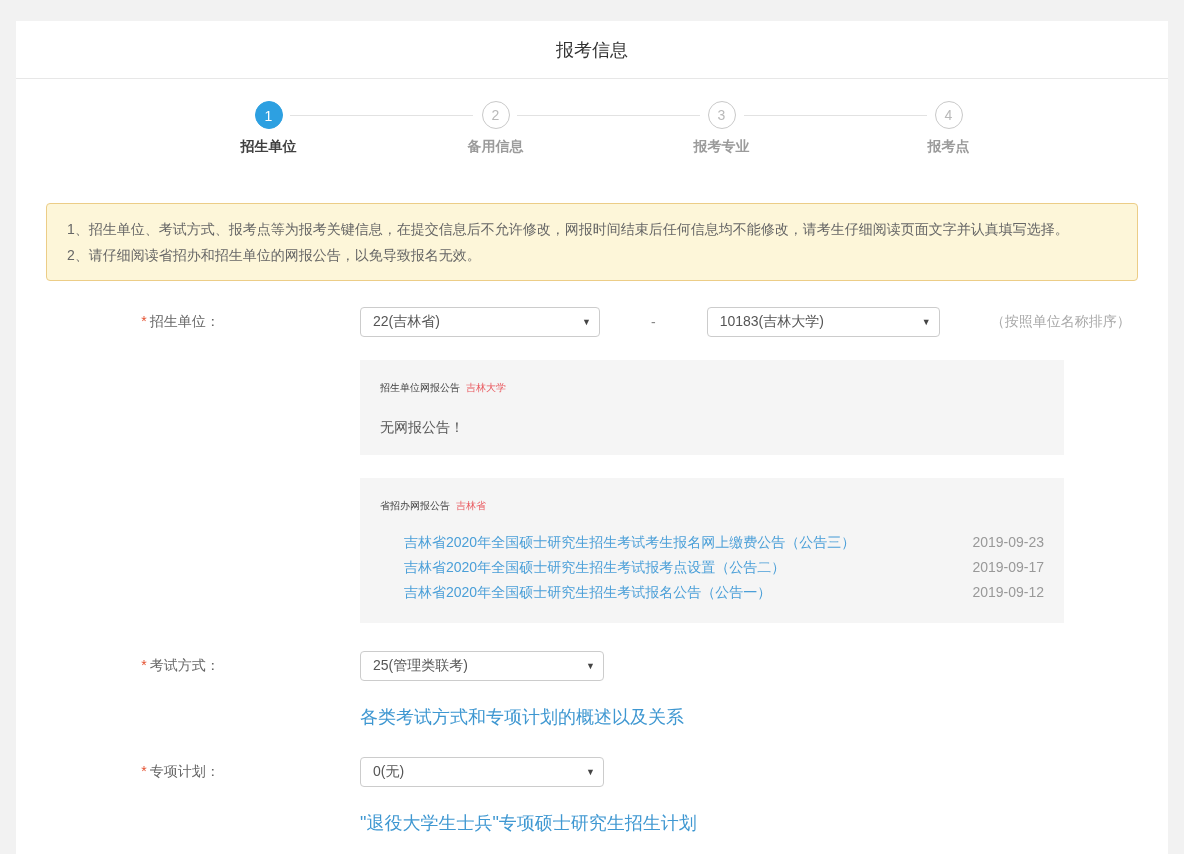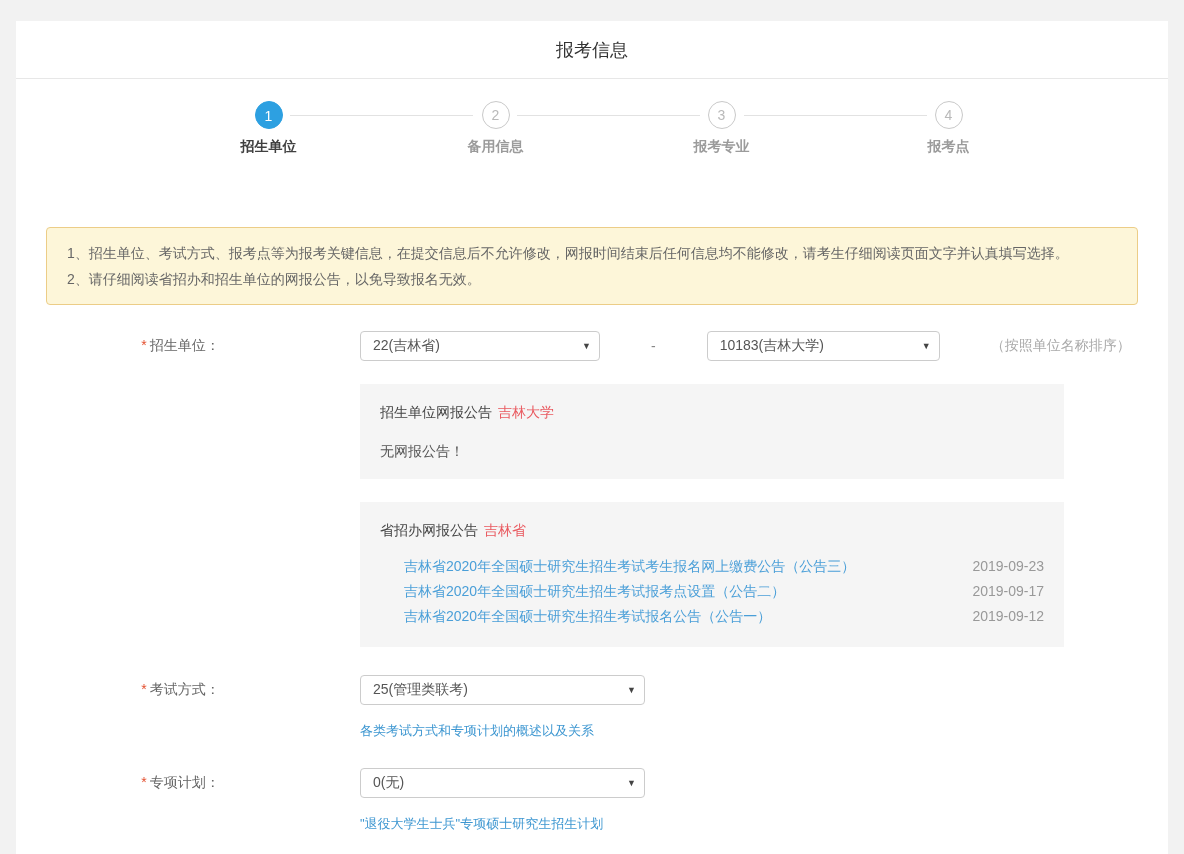--- a/index.html
+++ b/index.html
@@ -30,21 +30,21 @@
     background:#fff; border:1px solid #c9c9c9; color:#b9b9b9;
     line-height:26px;
   }
   .step.active .step-circle { background:#2da0e1; border-color:#2da0e1; color:#fff; line-height:28px; }
   .step-label { margin-top:9px; font-weight:bold; font-size:14px; color:#9b9b9b; }
   .step.active .step-label { color:#404040; }
   .step-line { position:absolute; top:14px; height:1px; width:183px; background:#e2e2e2; }
   .line-1 { left:274px; } .line-2 { left:501px; } .line-3 { left:728px; }
   
   .notice {
-    margin:40px 30px 0 30px;
+    margin:16px 30px 0 30px;
     background:#fdf6d9; border:1px solid #eccd87; border-radius:4px;
     padding:12px 20px; color:#666; line-height:26px; font-size:14px;
   }
   
   .form { margin-top:26px; }
   .form-row { display:flex; align-items:center; }
   .row-unit { margin-top:0; }
   .row-gap { margin-top:28px; }
   .form-label {
     width:329px; text-align:center; color:#666; font-size:14px;
@@ -55,38 +55,38 @@
   .sel {
     height:30px; background:#fff;
     border:1px solid #ccc; border-radius:4px;
     display:inline-flex; align-items:center;
     padding:0 26px 0 12px; font-size:14px; color:#555;
     position:relative; cursor:pointer;
   }
   .sel .arrow { position:absolute; right:8px; top:10px; font-size:9px; color:#444; line-height:1; }
   .sel-province { width:240px; }
   .sel-school  { width:233px; }
-  .sel-wide    { width:285px; }
+  .sel-wide    { width:244px; }
   .dash { margin:0 12px; color:#888; }
   .field-note { margin-left:12px; color:#aaa; font-size:14px; }
   
   .info-box {
     margin:23px 0 0 344px; width:704px;
     background:#f5f5f5; padding:18px 20px;
   }
-  .info-head { font-size:14px; color:#444; line-height:20px; }
+  .info-head { font-size:10px; color:#444; line-height:20px; }
   .info-head .red-name { color:#e9595f; margin-left:6px; }
   .info-body { margin-top:19px; color:#555; line-height:20px; }
   .ann-list { margin-top:14px; }
   .ann-row { display:flex; justify-content:space-between; align-items:center; line-height:25px;margin-left:24px; }
   .ann-link { color:#4a9fd8; text-decoration:none; cursor:pointer; }
   .ann-date { color:#999; }
   .sub-link {
-    display:inline-block; margin:17px 0 0 344px;
-    color:#3e97d1; font-size:13px; text-decoration:none; cursor:pointer;
+    display:inline-block; margin:24px 0 0 344px;
+    color:#3e97d1; font-size:18px; text-decoration:none; cursor:pointer;
   }
 </style>
 </head>
 <body>
 
 <div class="card">
 
   <div class="card-title">报考信息</div>
 
   <div class="stepper">

